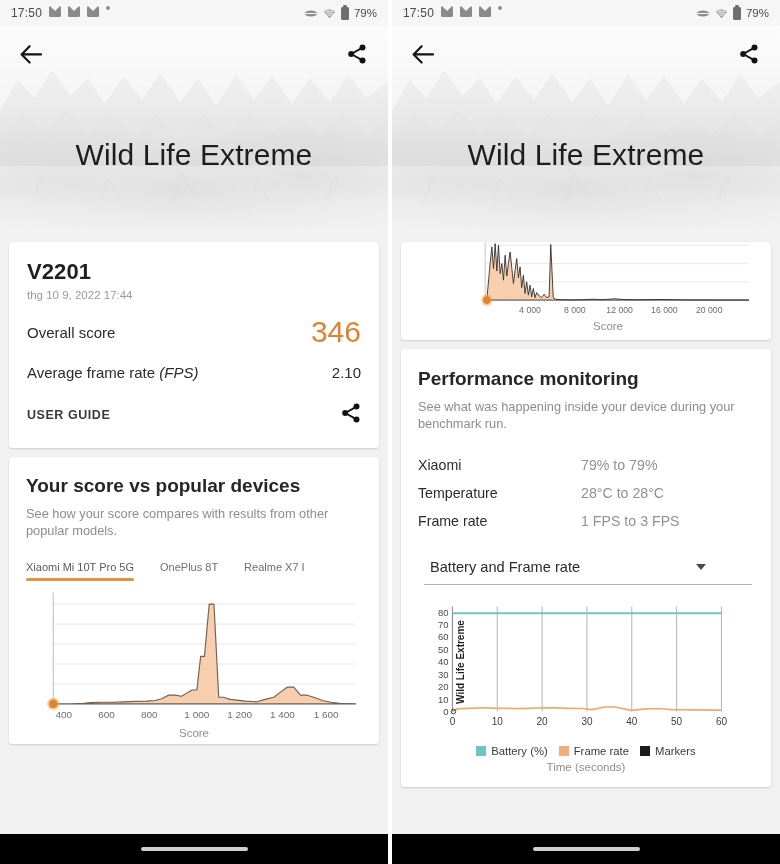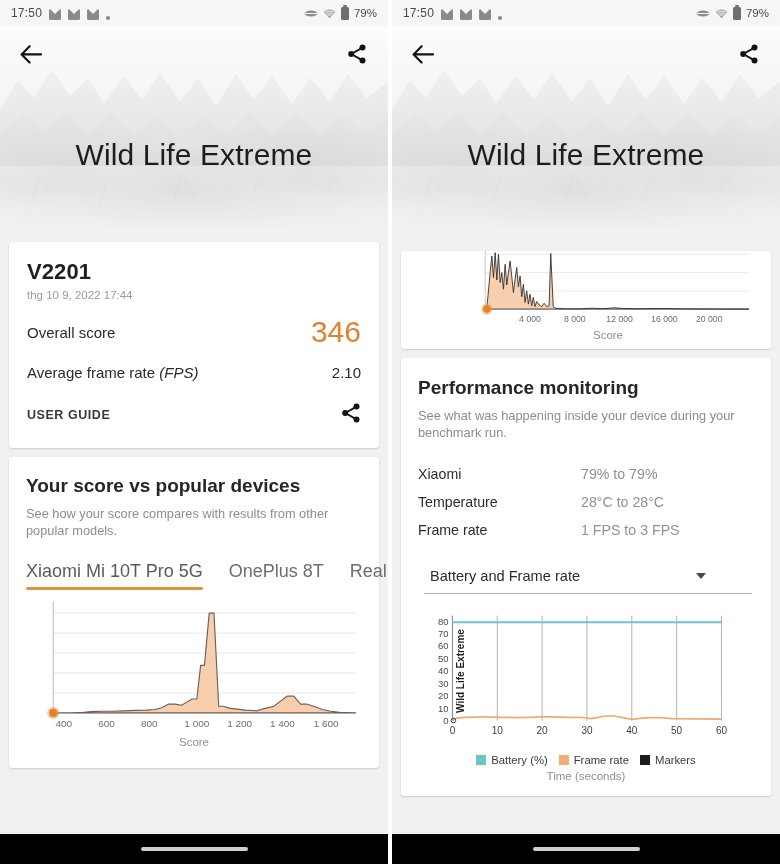--- a/index.html
+++ b/index.html
@@ -27,21 +27,21 @@
     position: relative;
     height: 26px;
     background: #f6f6f6;
     display: flex;
     align-items: center;
     padding: 0 11px;
     color: #5c5c5c;
     font-size: 11.5px;
     z-index: 6;
   }
-  .sb-left { display: flex; align-items: flex-end; gap: 7px; }
+  .sb-left { display: flex; align-items: flex-start; gap: 7px; }
   .sb-right { margin-left: auto; display: flex; align-items: center; gap: 5px; }
   .sb-time { font-size: 12px; color: #4a4a4a; letter-spacing: .2px; }
   .mail-ico {
     width: 12px; height: 11px; background: #8a8a8a;
     border-radius: 1.5px; position: relative;
   }
   .mail-ico::after {
     content: ""; position: absolute; left: 1px; top: 0px;
     width: 10px; height: 5px; background: #f6f6f6;
     clip-path: polygon(0 0, 100% 0, 50% 100%);
@@ -123,33 +123,33 @@
     font-size: 12.5px; color: #3a3a3a; font-weight: 700; letter-spacing: .55px;
   }
   .guide-row .share { margin-left:auto; }
 
   
   .compare-card { padding: 18px 17px 0 17px; }
   .sec-title { font-size: 19px; color: #262626; font-weight: 700; }
   .sec-sub { font-size: 12.8px; color: #8d8d8d; margin-top: 8px; line-height: 1.35; }
   .tabs { display:flex; margin-top: 17px; position: relative; }
   .tab {
-    font-size: 18px; color: #6f6f6f; padding: 4px 0 8px 0;
+    font-size: 11px; color: #6f6f6f; padding: 4px 0 8px 0;
     margin-right: 26px; white-space: nowrap; cursor:pointer;
     position: relative;
     text-align: right;
   }
   .tab.active { color: #5b5b5b; }
   .tab.active::after {
     content:""; position:absolute; left:0; right:0; bottom:0;
     height: 2.5px; background: #e39340; border-radius:2px;
   }
 
   
-  .chart-wrap { padding: 6px 12px 20px 12px; }
+  .chart-wrap { padding: 6px 12px 5px 12px; }
   .chart-svg { display:block; width:100%; }
   .axis-title {
     text-align:center; font-size: 11.5px; color: #8f8f8f; margin-top: -2px;
   }
 
   
   .partial-card {
     background:#fff; border-radius:3px; margin: 0 9px 9px 9px;
     box-shadow: 0 1px 2px rgba(0,0,0,.14), 0 0 1px rgba(0,0,0,.08);
     overflow: hidden;
@@ -417,21 +417,21 @@
               <path d="M4.2 10 L15.5 3.6 M4.2 10 L15.5 16.4" stroke="#121212" stroke-width="1.9"></path>
             </svg>
         </div>
       </div>
 
       <div class="hero-title">Wild Life Extreme</div>
     </div>
 
     <div class="scroll-body">
 
-      <div class="partial-card" style="margin-top:18px;padding-left:44px;">
+      <div class="partial-card" style="margin-top:9px;padding-left:44px;">
         <div class="chart-wrap" style="padding:0 12px 8px 12px;">
           <svg class="chart-svg" viewBox="0 0 364 96">
             <g stroke="#e6e6e6" stroke-width="1">
               <line x1="34" y1="4" x2="352" y2="4"></line>
               <line x1="34" y1="26" x2="352" y2="26"></line>
               <line x1="34" y1="48" x2="352" y2="48"></line>
               <line x1="34" y1="70" x2="352" y2="70"></line>
             </g>
             <line x1="34" y1="0" x2="34" y2="70" stroke="#c9c9c9" stroke-width="1.2"></line>
             <path d="M34,70 L36,68 L38,47 L40,25 L42,6 L44,32 L46,2 L48,35 L50,4 L52,38 L54,26 L56,46 L58,16 L60,41 L62,26 L64,12 L66,31 L68,50 L70,34 L72,20 L74,43 L76,30 L78,55 L80,40 L82,62 L84,48 L86,64 L88,52 L90,66 L92,56 L94,67 L96,61 L99,65 L102,67 L105,63 L108,67 L111,66 L113,3 L116,67 L119,69 L124,69.5 L132,69.7 L148,69.7 L164,69 L176,69.5 L190,68.5 L200,69.3 L216,69.6 L248,69.3 L276,69.8 L310,69.9 L352,70 Z" fill="#f7cfae" stroke="#2b2b2b" stroke-width="1.05" stroke-linejoin="round"></path>

